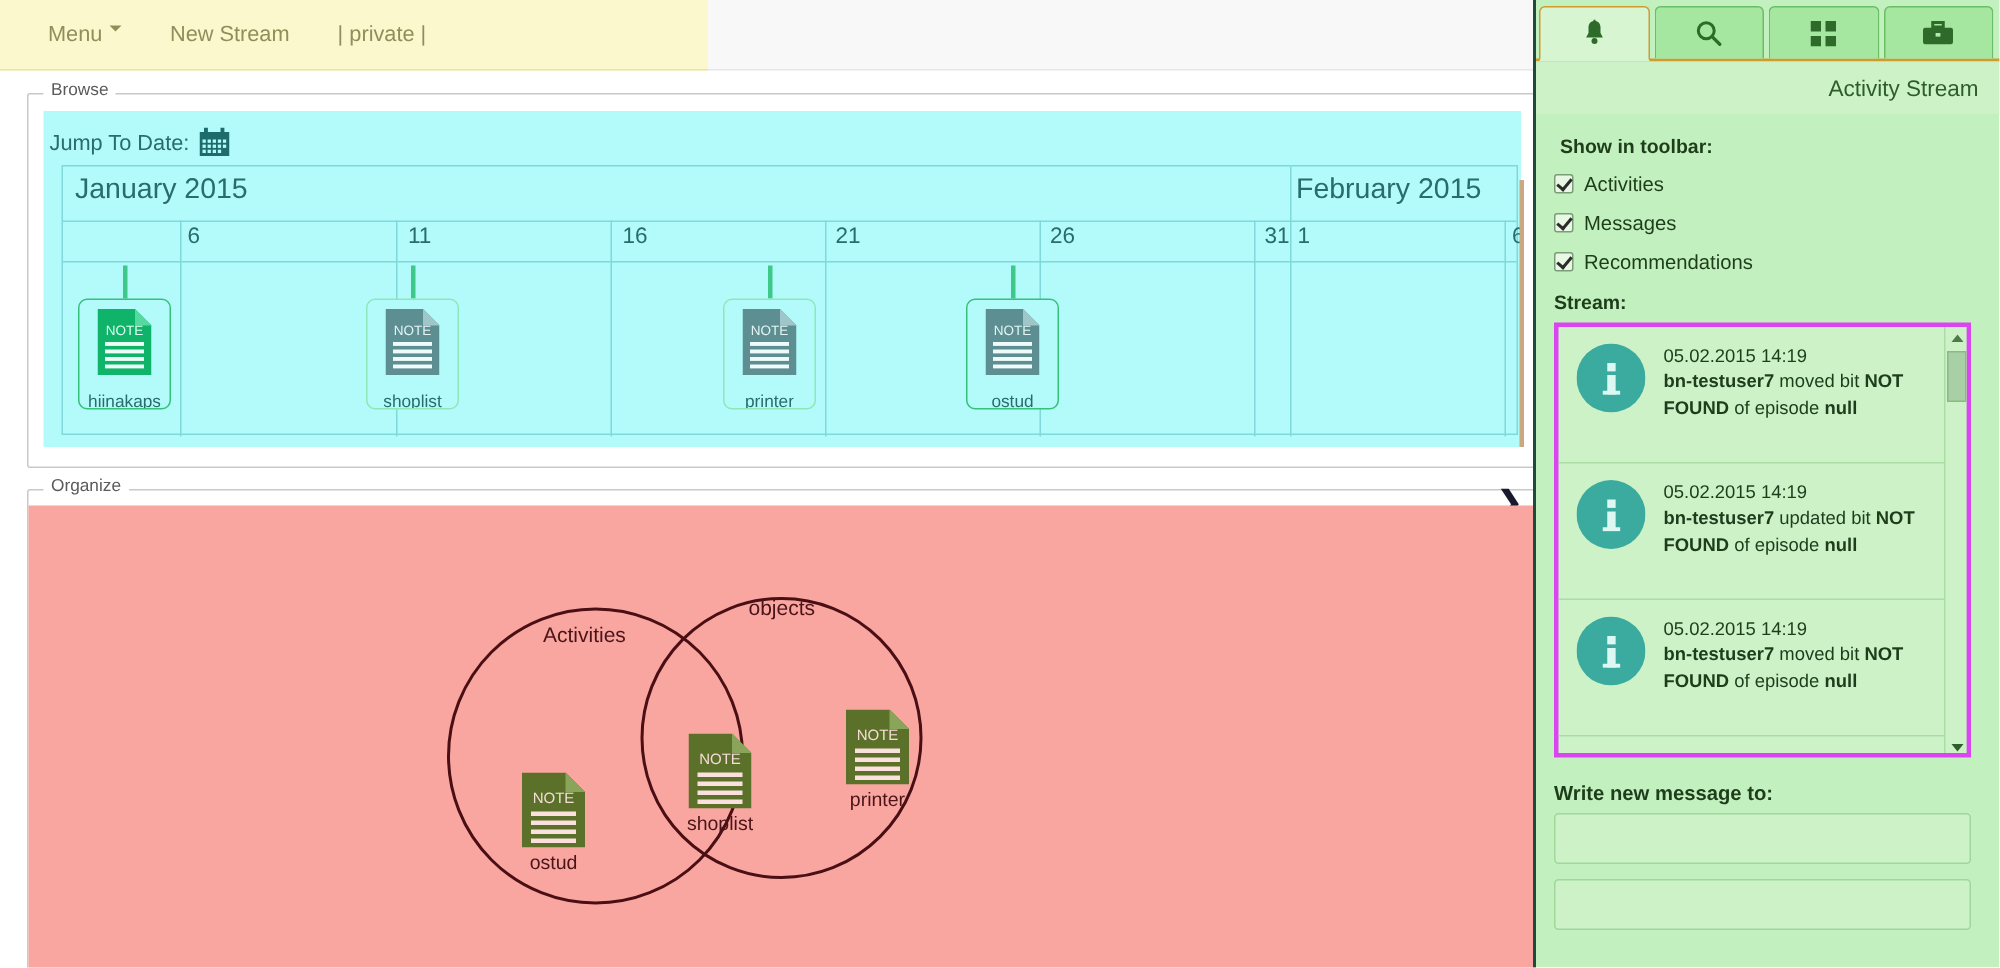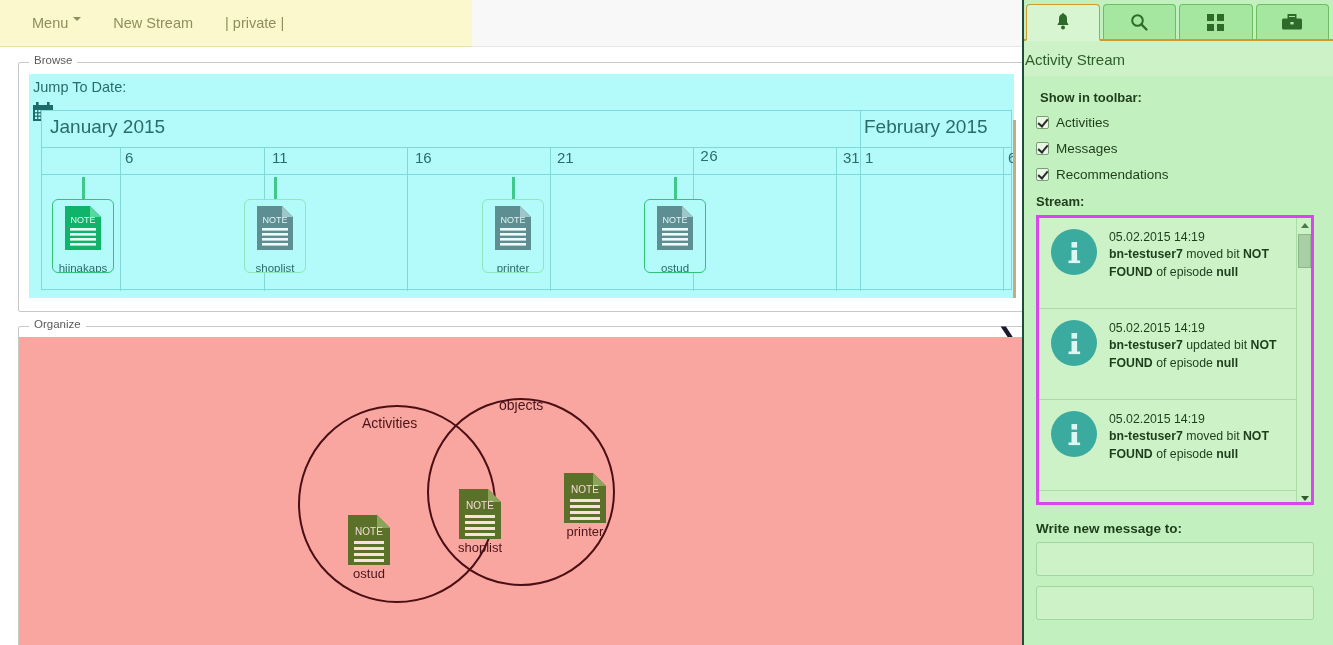--- a/index.html
+++ b/index.html
@@ -43,21 +43,21 @@
   }
   .fs-legend {
     position:absolute; top:-9px; left:10px; background:#fff; padding:0 5px;
     font-size:11.5px; color:#5a5a5a;
   }
   #browse-fs { left:16px; top:62px; width:1006px; height:250px; border-top-color:#c9c9c9;}
   .cyan-panel {
     position:absolute; left:10px; top:11px; width:985px; height:224px;
     background:#b3fbfb;
   }
-  .jump-row { display:flex; align-items:flex-start; gap:7px; padding:5px 0 0 4px; height:30px;flex-direction:column;}
+  .jump-row { display:flex; align-items:flex-end; gap:7px; padding:5px 0 0 4px; height:30px;}
   .jump-label { font-size:14.5px; color:#2a6b6b; }
   .cal-ico { width:20px; height:19px; display:block; }
 
   .cal-box {
     position:absolute; left:12px; top:36px; width:971px; height:180px;
     border:1px solid #7fd9d9; background:#b3fbfb;
   }
   .month-row { position:absolute; left:0; top:0; height:36px; width:100%; }
   .month-lbl {
     position:absolute; font-size:19px; color:#2a6b6b; top:5px;
@@ -98,21 +98,21 @@
     border-bottom:2px solid #cf9b2f; background:#c3f0bf;
   }
   .tab {
     flex:1; display:flex; align-items:center; justify-content:center;
     background:#a5e6a0; border:1px solid #6bbf63; border-bottom:none;
     border-radius:4px 4px 0 0; cursor:pointer;
   }
   .tab.active { background:#d6f5d0; border-color:#cf9b2f; border-bottom:2px solid #d6f5d0; margin-bottom:-2px;}
   .tab svg { display:block; }
   .panel-title {
-    padding:10px 14px 8px 3px; font-size:15px; color:#2d5e2a; background:#cdf2c8;
+    padding:10px 14px 8px 12px; font-size:15px; color:#2d5e2a; background:#cdf2c8;text-align:right;
   }
   .sb-body { padding:10px 14px 0 14px; }
   .sb-h { font-size:13px; font-weight:bold; color:#1d3d1b; margin:4px 0 10px 4px; }
   .cb-row { display:flex; align-items:center; gap:7px; margin-bottom:11px; }
   .cb {
     width:13px; height:13px; border:1px solid #7a9d77; background:#e8f8e5;
     position:relative; border-radius:2px; cursor:pointer;
   }
   .cb.checked::after {
     content:""; position:absolute; left:3px; top:0px; width:4px; height:8px;
@@ -208,21 +208,21 @@
           <span class="month-lbl" style="left:8px;">January 2015</span>
           <span class="month-lbl" style="left:822px;">February 2015</span>
         </div>
         <div class="hline" style="top:36px;"></div>
 
         <div class="day-row">
           <span class="day-lbl" style="left:83px;">6</span>
           <span class="day-lbl" style="left:230px;">11</span>
           <span class="day-lbl" style="left:373px;">16</span>
           <span class="day-lbl" style="left:515px;">21</span>
-          <span class="day-lbl" style="left:658px;font-family:Liberation Mono, monospace;">26</span>
+          <span class="day-lbl" style="left:658px;">26</span>
           <span class="day-lbl" style="left:801px;">31</span>
           <span class="day-lbl" style="left:823px;">1</span>
           <span class="day-lbl" style="left:966px;">6</span>
         </div>
         <div class="hline" style="top:63px;"></div>
 
         <div class="vline-full" style="left:818px; top:0; height:180px;"></div>
 
         <div class="vline-full" style="left:78px;  top:36px; height:144px;"></div>
         <div class="vline-full" style="left:222px; top:36px; height:144px;"></div>

